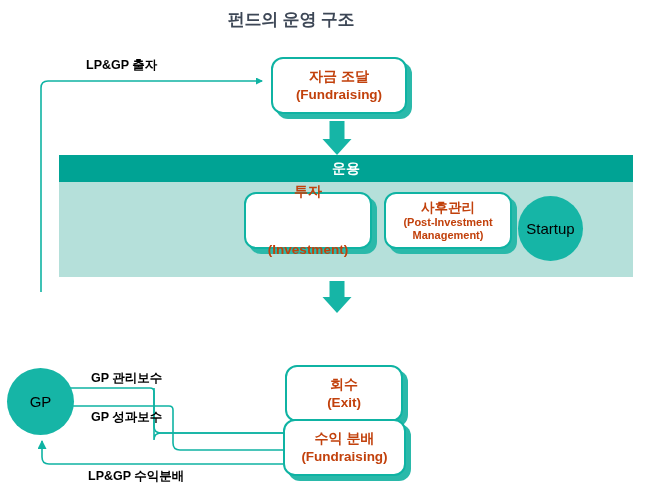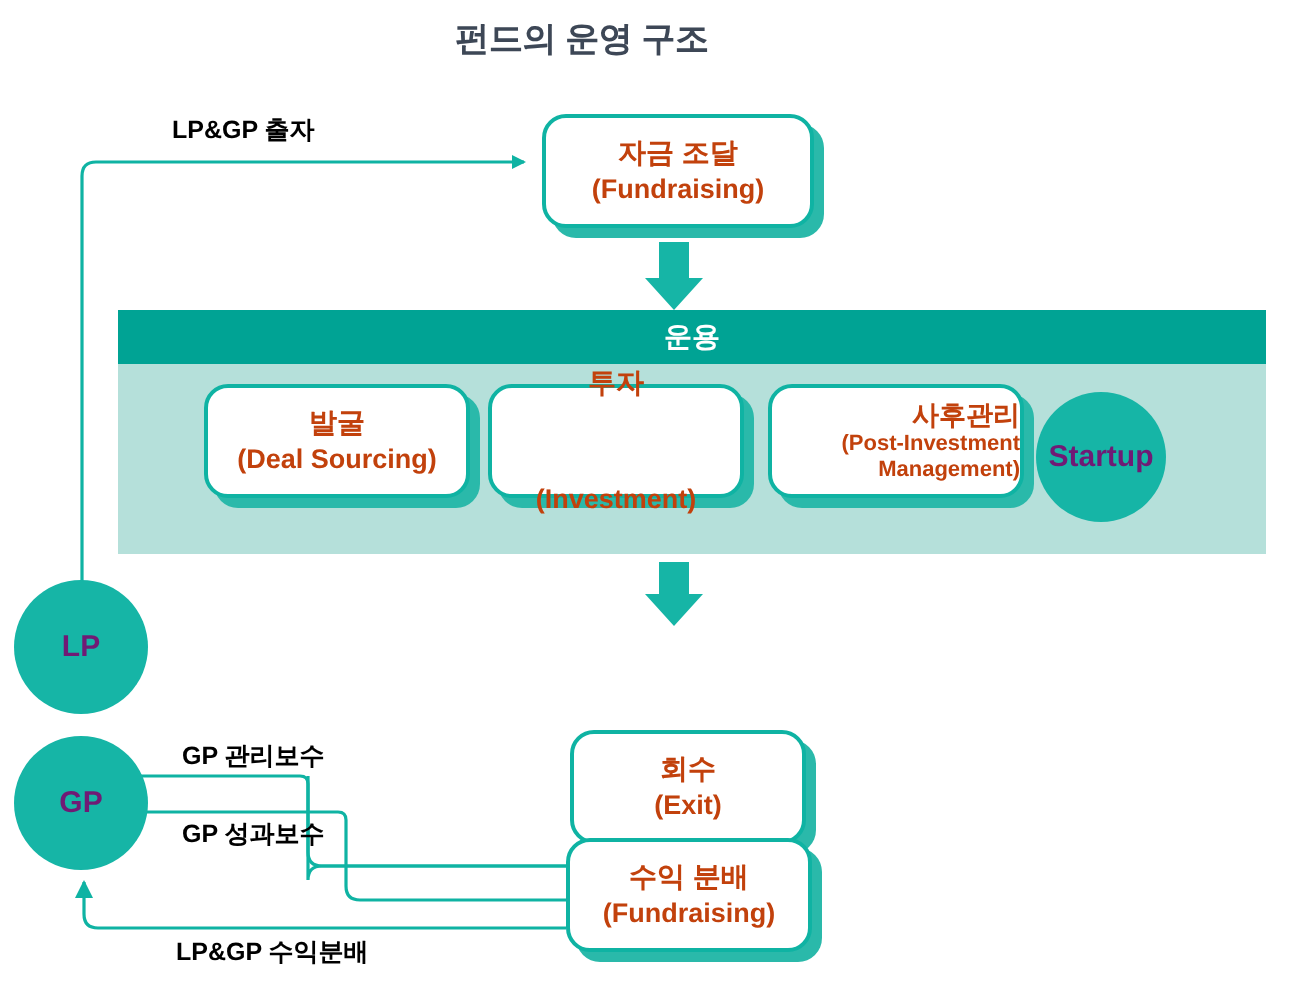--- a/index.html
+++ b/index.html
@@ -83,31 +83,31 @@
     text-align: center;
   }
   .node-box .ko { font-size: 14px; }
   .node-box .en { font-size: 13.5px; }
   .node-box.small .ko { font-size: 13.5px; }
   .node-box.small .en { font-size: 11px; line-height: 1.2; }
 
   #box-fundraising { left: 271px; top: 57px;  width: 136px; height: 57px; }
   #box-deal        { left: 102px; top: 192px; width: 133px; height: 57px; }
   #box-invest      { left: 244px; top: 192px; width: 128px; height: 57px; gap: 40px; }
-  #box-post        { left: 384px; top: 192px; width: 128px; height: 57px; align-items: flex-end; }
+  #box-post        { left: 384px; top: 192px; width: 128px; height: 57px; }
   #box-exit        { left: 285px; top: 317px; width: 118px; height: 57px; margin-top: 48px; }
   #box-dist        { left: 283px; top: 419px; width: 123px; height: 57px; }
 
   
   .circle {
     position: absolute;
     border-radius: 50%;
     background: #16b5a6;
-    color: #701a75;
-    font-weight: bold;
+    color: #000000;
+    font-weight: normal;
     display: flex;
     align-items: center;
     justify-content: center;
   }
   #circle-lp    { left: 7px;  top: 290px; width: 67px; height: 67px; font-size: 15px; }
   #circle-gp    { left: 7px;  top: 368px; width: 67px; height: 67px; font-size: 15px; }
   #circle-start { left: 518px; top: 196px; width: 65px; height: 65px; font-size: 15px; }
 
   
   .edge-label {
@@ -166,24 +166,20 @@
   </svg>
 
   <div id="ops-panel"></div>
   <div id="ops-header">운용</div>
 
   <div class="node-box" id="box-fundraising">
     <span class="ko">자금 조달</span>
     <span class="en">(Fundraising)</span>
   </div>
 
-  <div class="node-box" id="box-deal">
-    <span class="ko">발굴</span>
-    <span class="en">(Deal Sourcing)</span>
-  </div>
 
   <div class="node-box" id="box-invest">
     <span class="ko">투자</span>
     <span class="en">(Investment)</span>
   </div>
 
   <div class="node-box small" id="box-post">
     <span class="ko">사후관리</span>
     <span class="en">(Post-Investment</span>
     <span class="en">Management)</span>
@@ -192,21 +188,20 @@
   <div class="node-box" id="box-exit">
     <span class="ko">회수</span>
     <span class="en">(Exit)</span>
   </div>
 
   <div class="node-box" id="box-dist">
     <span class="ko">수익 분배</span>
     <span class="en">(Fundraising)</span>
   </div>
 
-  <div class="circle" id="circle-lp">LP</div>
   <div class="circle" id="circle-gp">GP</div>
   <div class="circle" id="circle-start">Startup</div>
 
   <div class="edge-label" id="lbl-contribution">LP&amp;GP 출자</div>
   <div class="edge-label" id="lbl-mgmt-fee">GP 관리보수</div>
   <div class="edge-label" id="lbl-carry">GP 성과보수</div>
   <div class="edge-label" id="lbl-profit">LP&amp;GP 수익분배</div>
 
 </div>
 

